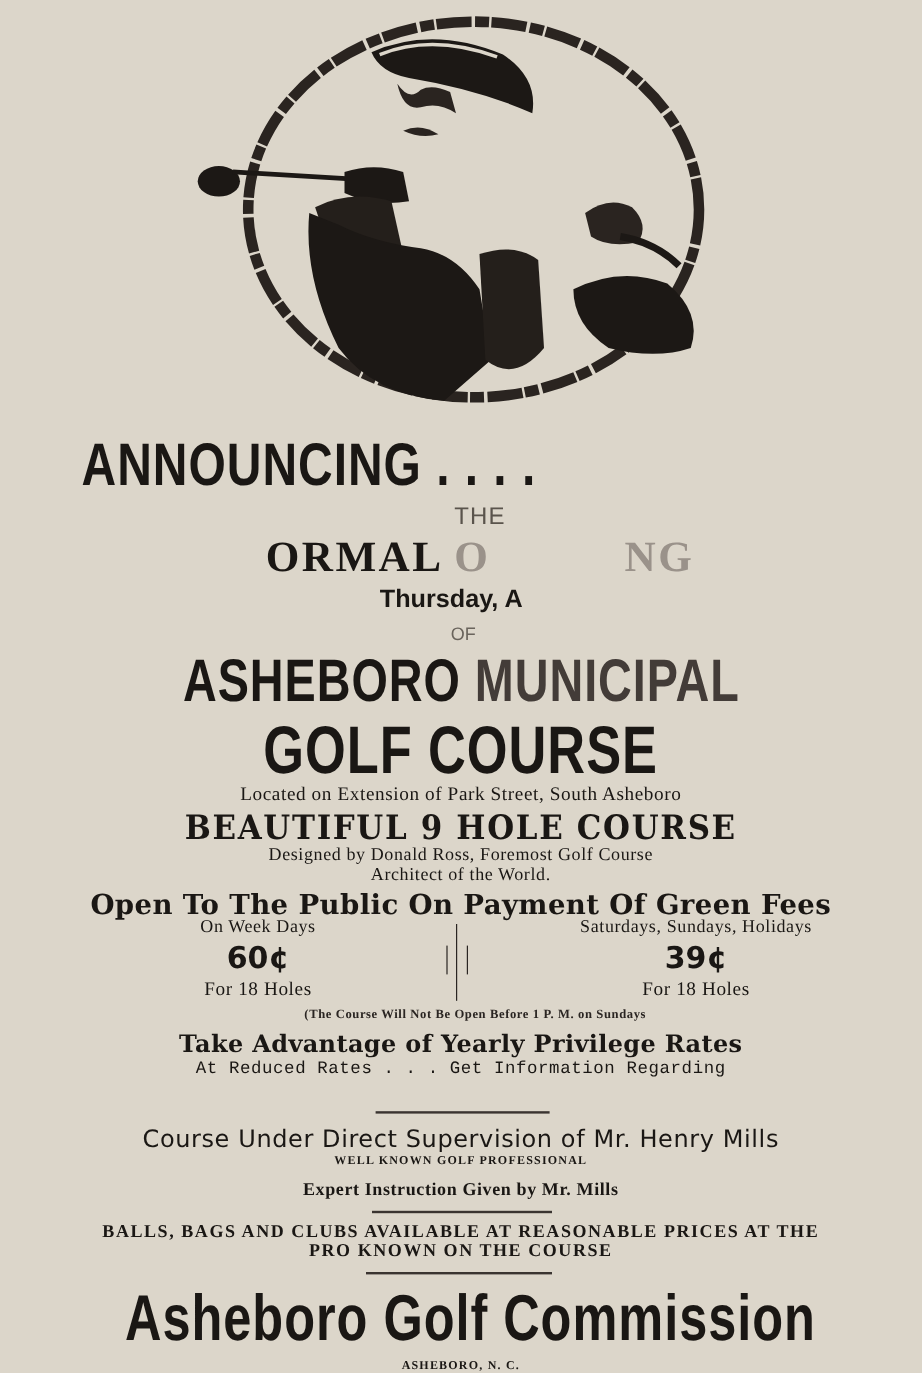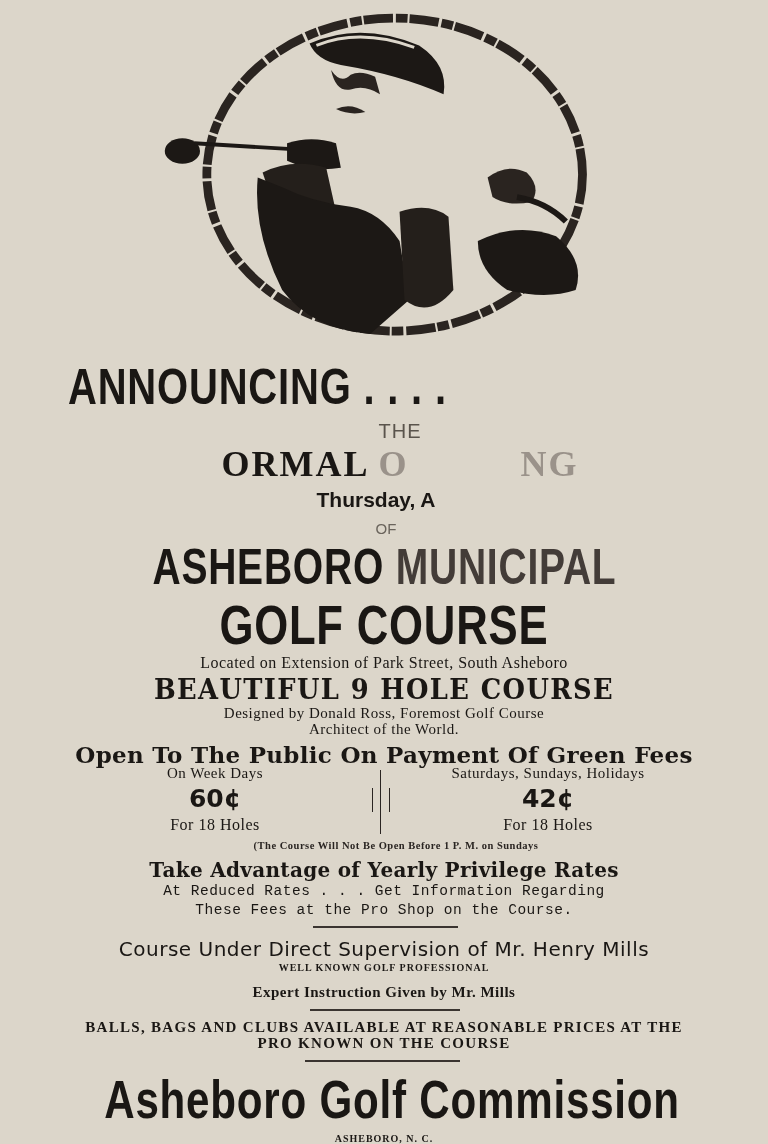--- a/index.html
+++ b/index.html
@@ -25,21 +25,21 @@
   .title2 { top: 592px; font-size: 56px; }
   .located { top: 654px; font-size: 16px; letter-spacing: 0.5px; }
   .beautiful { top: 673px; font-size: 28px; font-weight: bold; letter-spacing: 1.5px; font-family: "DejaVu Serif", serif; transform: scaleX(0.92); }
   .designed { top: 705px; font-size: 15px; letter-spacing: 0.5px; line-height: 16px; }
   .open { top: 741px; font-size: 23px; font-weight: bold; font-family: "DejaVu Serif", serif; letter-spacing: 0.3px; }
   .col { position: absolute; text-align: center; white-space: nowrap; }
   .col .lbl { font-size: 15px; letter-spacing: 0.5px; }
   .col .price { font-family: "DejaVu Sans", sans-serif; font-weight: bold; font-size: 25px; margin-top: 2px; }
   .col .holes { font-size: 16px; margin-top: 3px; letter-spacing: 0.5px; }
   .colL { left: 130px; width: 170px; top: 765px; }
-  .colR { left: 408px; width: 280px; top: 765px; }
+  .colR { left: 440px; width: 280px; top: 765px; }
   .divider { position: absolute; left: 380px; top: 770px; width: 1px; height: 64px; background: #2a2522; }
   .divider2 { position: absolute; left: 372px; top: 788px; width: 1px; height: 24px; background: #2a2522; }
   .divider3 { position: absolute; left: 389px; top: 788px; width: 1px; height: 24px; background: #2a2522; }
   .note { top: 840px; font-size: 10.5px; font-weight: bold; letter-spacing: 0.5px; color: #2a2522; left: 12px; }
   .take { top: 858px; font-size: 20px; font-weight: bold; font-family: "DejaVu Serif", serif; letter-spacing: 0.3px; }
   .reduced { top: 882px; font-family: Liberation Mono, monospace; font-size: 14.5px; letter-spacing: 0.5px; line-height: 19px; }
   .rule { position: absolute; height: 2px; background: #3a3430; }
   .rule1 { left: 313px; width: 145px; top: 926px; }
   .course { top: 937px; font-family: "DejaVu Sans", sans-serif; font-size: 20px; letter-spacing: 0.5px; }
   .wellknown { top: 962px; font-size: 10px; font-weight: bold; letter-spacing: 1px; }
@@ -110,30 +110,29 @@
 <div class="col colL">
   <div class="lbl">On Week Days</div>
   <div class="price">60¢</div>
   <div class="holes">For 18 Holes</div>
 </div>
 <div class="divider"></div>
 <div class="divider2"></div>
 <div class="divider3"></div>
 <div class="col colR">
   <div class="lbl">Saturdays, Sundays, Holidays</div>
-  <div class="price">42¢</div>
+  <div class="price">39¢</div>
   <div class="holes">For 18 Holes</div>
 </div>
 
 <div class="abs note">(The Course Will Not Be Open Before 1 P. M. on Sundays</div>
 
 <div class="abs take">Take Advantage of Yearly Privilege Rates</div>
 <div class="abs reduced">
   <div>At Reduced Rates . . . Get Information Regarding</div>
-  <div>These Fees at the Pro Shop on the Course.</div>
 </div>
 
 <div class="rule rule1"></div>
 
 <div class="abs course">Course Under Direct Supervision of Mr. Henry Mills</div>
 <div class="abs wellknown">WELL KNOWN GOLF PROFESSIONAL</div>
 <div class="abs expert">Expert Instruction Given by Mr. Mills</div>
 
 <div class="rule rule2"></div>
 

